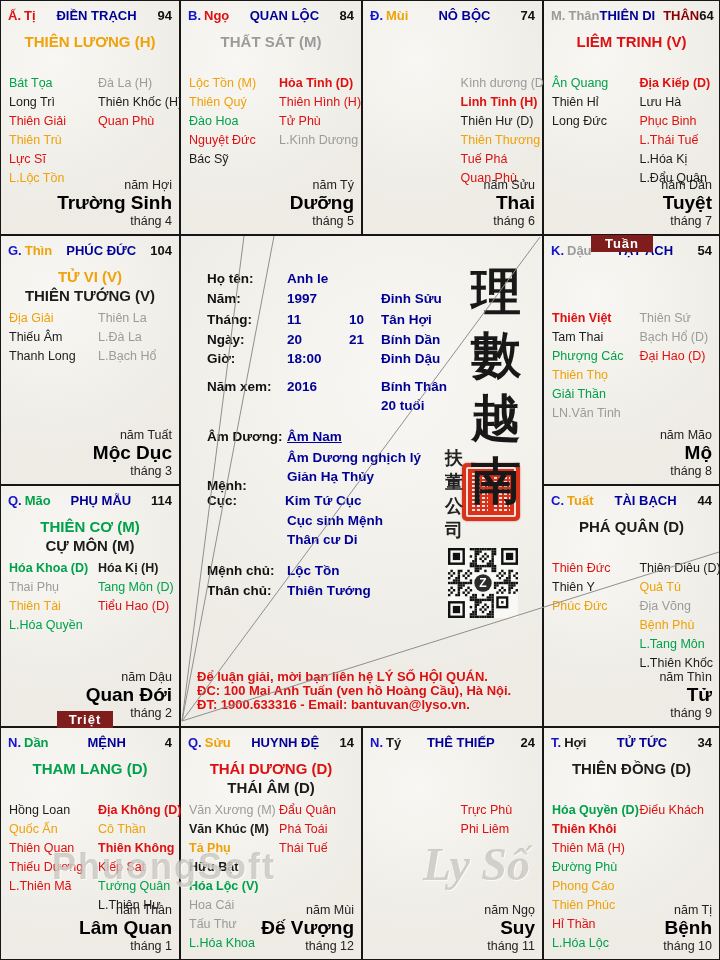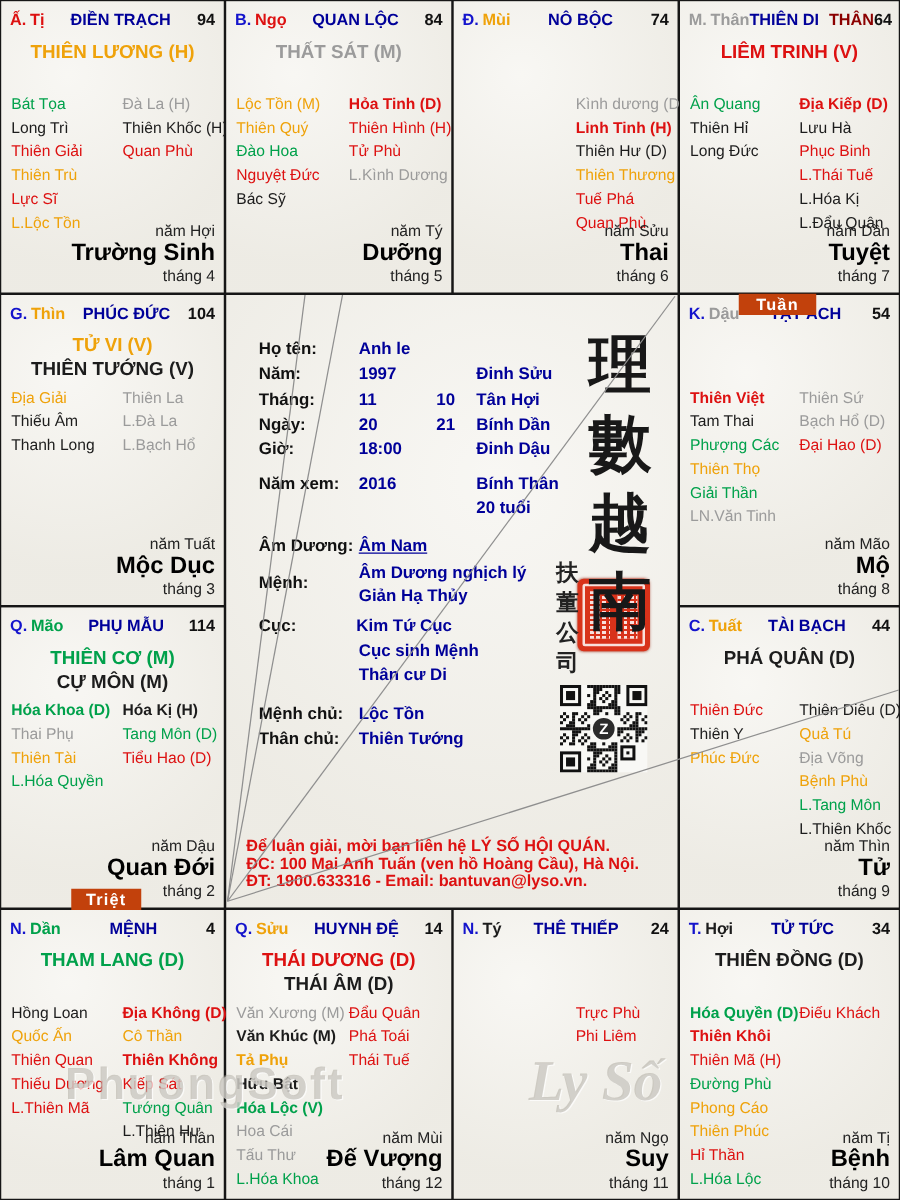--- a/index.html
+++ b/index.html
@@ -39,21 +39,21 @@
   .small-char{position:absolute;left:262px;width:22px;text-align:center;
     font-family:"Liberation Serif","DejaVu Serif",serif;font-size:18px;line-height:22px;
     font-weight:bold;color:#222;z-index:3;}
   #seal{position:absolute;left:281px;top:227px;width:58px;height:58px;background:#d8321a;
     border-radius:5px;z-index:2;box-shadow:0 0 2px rgba(150,30,10,.6);}
   #seal .inner{position:absolute;inset:4px;border:2px solid rgba(255,255,255,.85);border-radius:2px;}
   #seal .m{position:absolute;width:16px;height:18px;background:rgba(255,255,255,.85);
     background-image:repeating-linear-gradient(0deg,transparent 0 2px,#d8321a 2px 4px),
     repeating-linear-gradient(90deg,transparent 0 3px,#d8321a 3px 5px);}
   #qr{position:absolute;left:267px;top:312px;width:70px;height:70px;z-index:4;background:#f1efe8;}
-  .badge{position:absolute;background:#c2410c;color:#fff;font-weight:bold;font-size:13px;
+  .badge{position:absolute;background:#7f1d1d;color:#fff;font-weight:bold;font-size:13px;
     text-align:center;line-height:17px;z-index:8;letter-spacing:1px;}
   #aspect-lines{position:absolute;left:0;top:0;z-index:5;pointer-events:none;}
   .wm{position:absolute;z-index:6;pointer-events:none;color:rgba(170,166,155,.5);
     font-weight:bold;text-shadow:1px 1px 0 rgba(255,255,255,.7);}
   #wm1{left:52px;top:846px;font-size:36px;letter-spacing:2px;}
   #wm2{left:423px;top:838px;font-size:46px;font-style:italic;
     font-family:"Liberation Serif","DejaVu Serif",serif;}
 </style>
 </head>
 <body>
@@ -455,21 +455,21 @@
       <span class="cf cf-label" style="left: 26px; top: 115px;">Giờ:</span>
       <span class="cf cf-val" style="left: 106px; top: 115px;">18:00</span>
       <span class="cf cf-val" style="left: 200px; top: 115px;">Đinh Dậu</span>
       <span class="cf cf-label" style="left: 26px; top: 143px;">Năm xem:</span>
       <span class="cf cf-val" style="left: 106px; top: 143px;">2016</span>
       <span class="cf cf-val" style="left: 200px; top: 143px;">Bính Thân</span>
       <span class="cf cf-val" style="left: 200px; top: 162px;">20 tuổi</span>
       <span class="cf cf-label" style="left: 26px; top: 193px;">Âm Dương:</span>
       <span class="cf cf-val" style="left: 106px; top: 193px; text-decoration: underline;">Âm Nam</span>
       <span class="cf cf-val" style="left: 106px; top: 214px;">Âm Dương nghịch lý</span>
-      <span class="cf cf-label" style="left: 26px; top: 222px;">Mệnh:</span>
+      <span class="cf cf-label" style="left: 26px; top: 242px;">Mệnh:</span>
       <span class="cf cf-val" style="left: 106px; top: 233px;">Giản Hạ Thủy</span>
       <span class="cf cf-label" style="left: 26px; top: 257px;">Cục:</span>
       <span class="cf cf-val" style="left: 104px; top: 257px;">Kim Tứ Cục</span>
       <span class="cf cf-val" style="left: 106px; top: 277px;">Cục sinh Mệnh</span>
       <span class="cf cf-val" style="left: 106px; top: 296px;">Thân cư Di</span>
       <span class="cf cf-label" style="left: 26px; top: 327px;">Mệnh chủ:</span>
       <span class="cf cf-val" style="left: 106px; top: 327px;">Lộc Tồn</span>
       <span class="cf cf-label" style="left: 26px; top: 347px;">Thân chủ:</span>
       <span class="cf cf-val" style="left: 106px; top: 347px;">Thiên Tướng</span>
       <div class="contact" style="top: 433px;">Để luận giải, mời bạn liên hệ LÝ SỐ HỘI QUÁN.</div>

